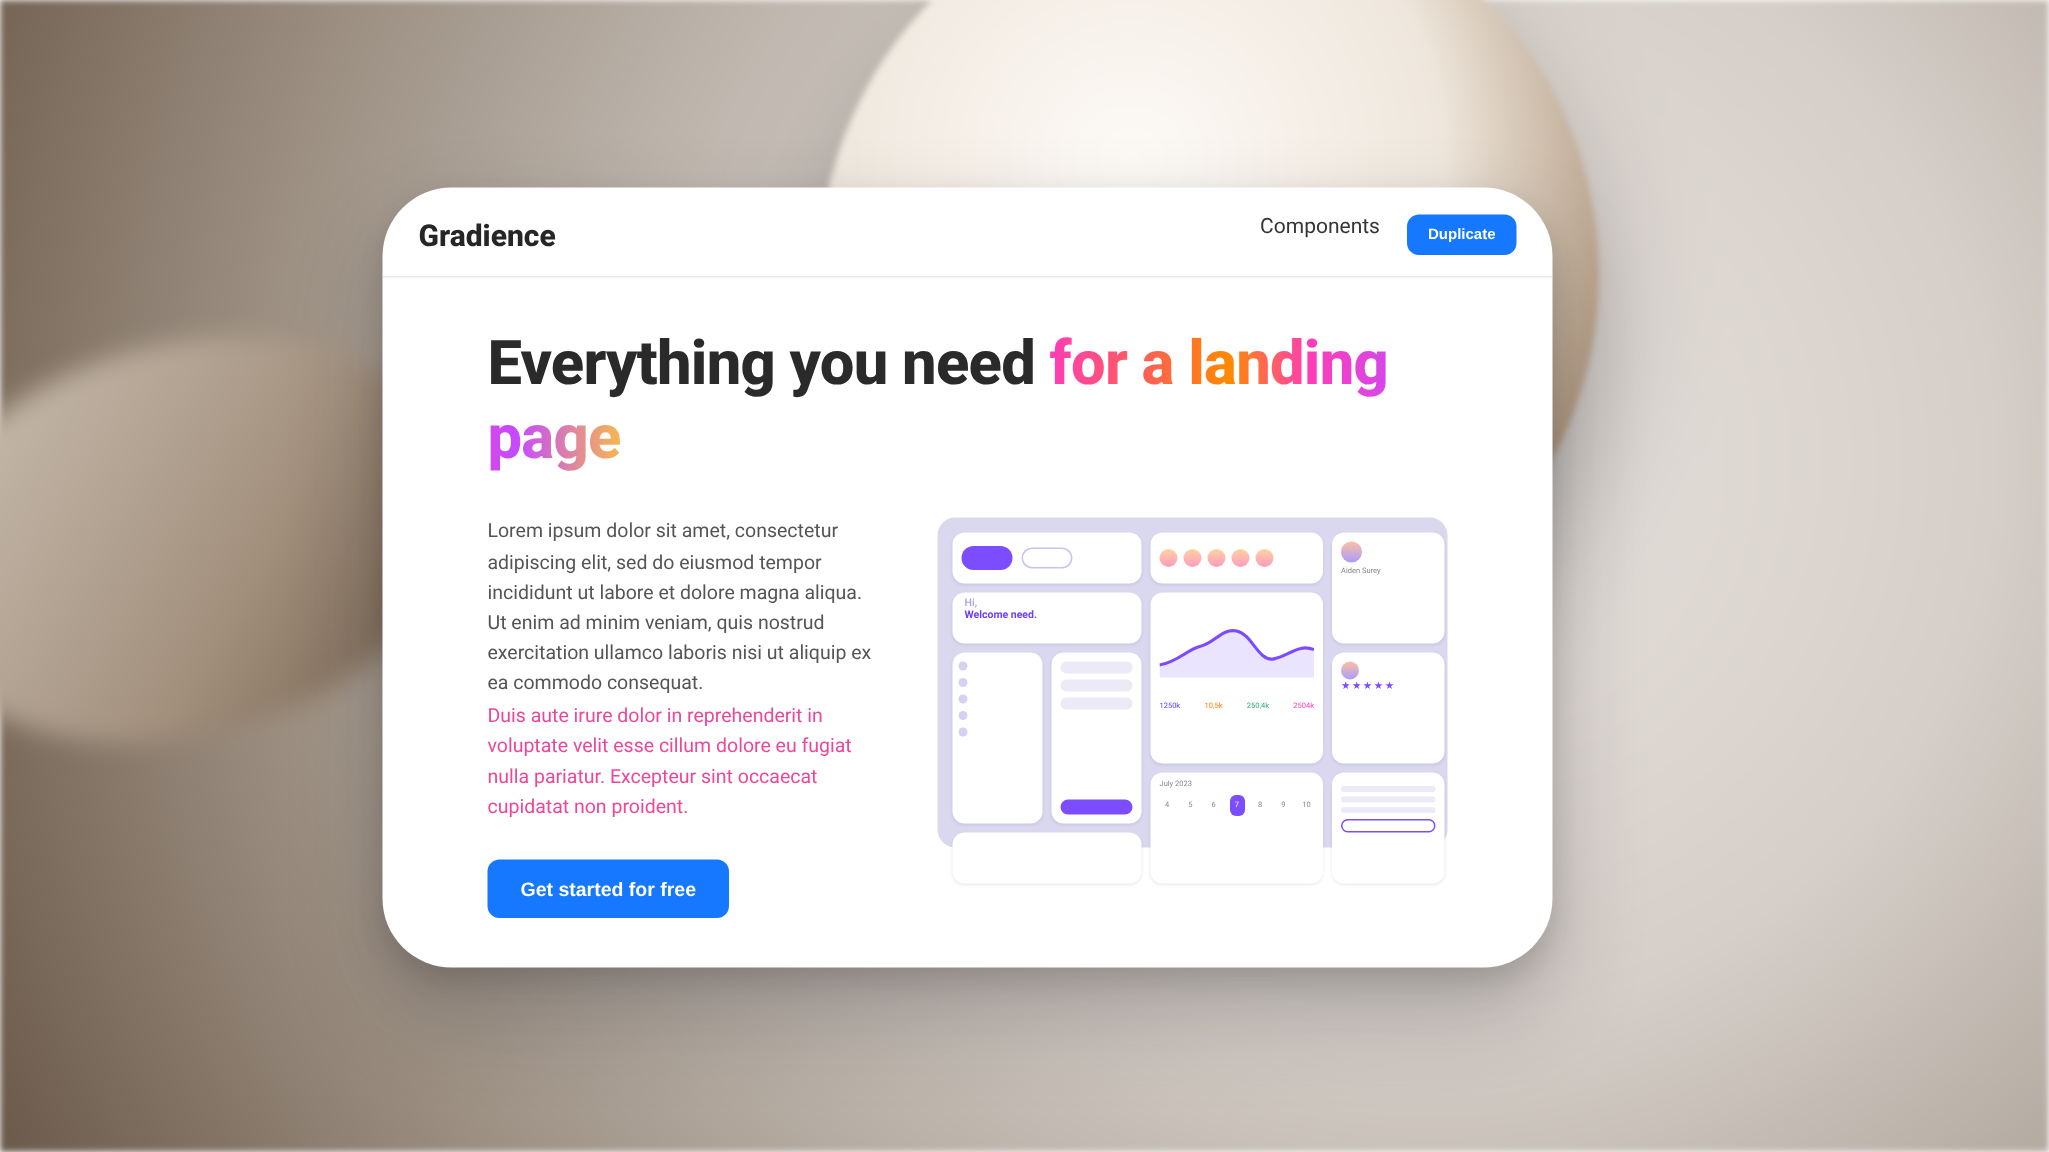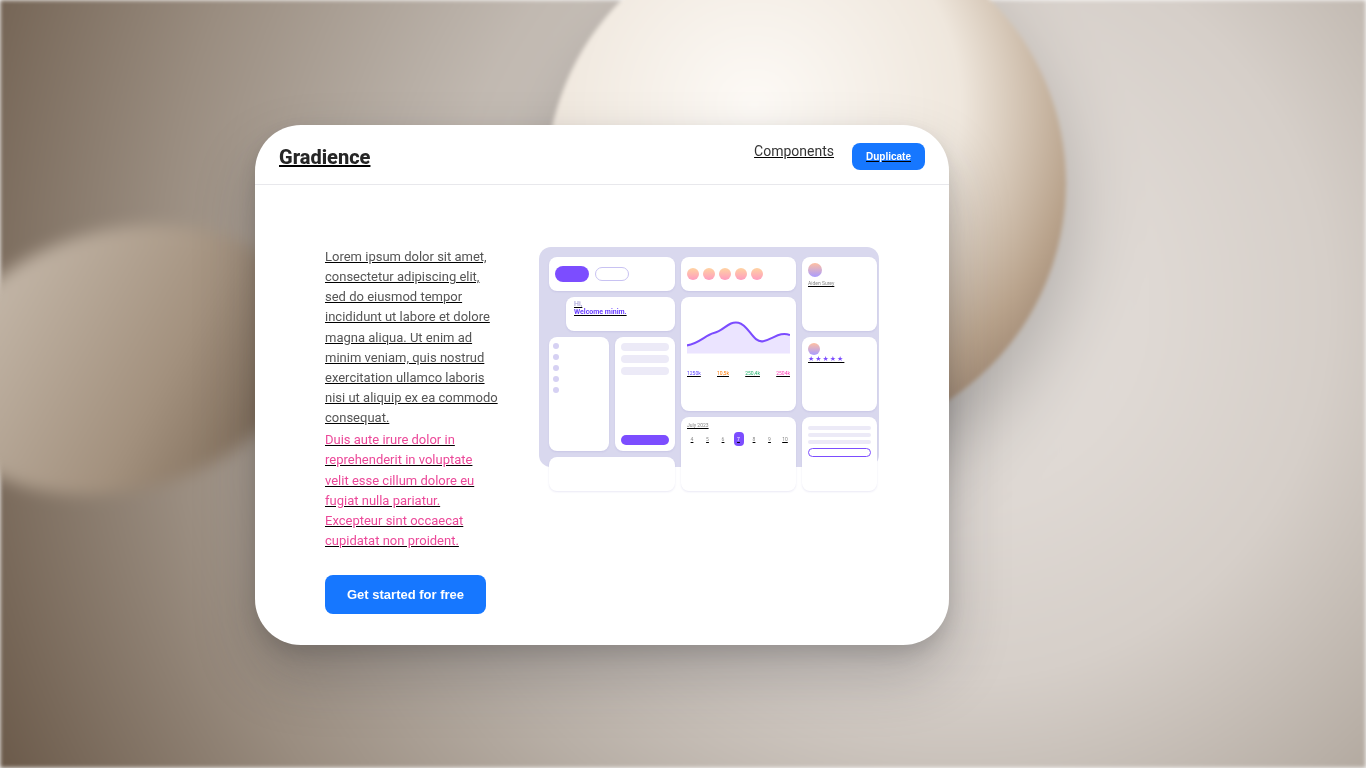--- a/index.html
+++ b/index.html
@@ -1,40 +1,40 @@
 <!DOCTYPE html>
 <html><head>
 <meta charset="utf-8">
 <style>
 *{margin:0;padding:0;box-sizing:border-box;}
 html,body{width:1366px;height:768px;overflow:hidden;font-family:-apple-system,BlinkMacSystemFont,"Segoe UI",Roboto,Helvetica,Arial,sans-serif;}
 .bg{position:absolute;inset:0;background:radial-gradient(circle at 70% 40%, #e8e3df 0%, #d6cfc9 35%, #b8afa6 55%, #9a8d80 75%, #6b5a4a 100%);filter:blur(2px);}
 .bg::before{content:"";position:absolute;left:40%;top:-10%;width:520px;height:520px;border-radius:50%;background:radial-gradient(circle at 40% 35%, #fdfaf6 0%, #efe7dd 45%, #b9a38c 70%, #6d5240 100%);box-shadow:0 40px 80px rgba(0,0,0,.25);}
 .bg::after{content:"";position:absolute;left:-5%;top:30%;width:380px;height:260px;border-radius:50%;background:linear-gradient(135deg,#cfc4b7,#a3917e 60%,#6d5a47);filter:blur(8px);transform:rotate(-15deg);}
-.card{position:absolute;left:255px;top:125px;width:694px;height:520px;background:#fff;border-radius:46px;box-shadow:0 30px 60px rgba(30,30,40,.25),0 8px 18px rgba(0,0,0,.12);overflow:hidden;text-decoration:underline;}
+.card{position:absolute;left:255px;top:125px;width:780px;height:520px;background:#fff;border-radius:46px;box-shadow:0 30px 60px rgba(30,30,40,.25),0 8px 18px rgba(0,0,0,.12);overflow:hidden;}
 .topbar{display:flex;align-items:center;justify-content:space-between;padding:18px 24px 14px;border-bottom:1px solid #e8e8ec;}
 .brand{font-weight:800;font-size:20px;color:#262626;}
 .nav{display:flex;align-items:flex-start;gap:18px;}
 .nav-link{font-size:14px;color:#353535;cursor:pointer;}
 .btn{display:inline-flex;align-items:center;justify-content:center;padding:8px 14px;border-radius:8px;font-weight:700;font-size:10px;cursor:pointer;border:none;}
 .btn.primary{background:#1677ff;color:#fff;}
 .hero{padding:34px 70px 0;}
 .hero h1{font-size:41px;line-height:1.2;font-weight:800;color:#2a2a2a;letter-spacing:-0.5px;}
 .hero h1 .grad{background:linear-gradient(90deg,#ff3db5 0%,#ff5e57 20%,#ff8a00 38%,#ff3db5 55%,#c44bff 78%,#f6b84e 100%);-webkit-background-clip:text;background-clip:text;color:transparent;}
 .row{display:flex;gap:40px;margin-top:28px;}
 .copy{flex:1;max-width:350px;}
 .copy p{font-size:13px;line-height:1.55;color:#555;}
 .copy p.muted{color:#ec4899;margin-top:2px;}
 .cta{margin-top:24px;padding:12px 22px;font-size:13px;}
 .mock{width:340px;height:220px;background:#d9d8ee;border-radius:12px;padding:10px;display:grid;grid-template-columns:60px 60px 115px 75px;grid-auto-rows:34px;gap:6px;position:relative;}
 .tile{background:#fff;border-radius:8px;box-shadow:0 1px 2px rgba(80,70,170,.12);}
 .tile.a{grid-column:1/3;display:flex;align-items:center;gap:6px;padding:0 6px;}
 .tile.a .p1{height:16px;flex:0 0 34px;border-radius:8px;background:#7c4dff;}
 .tile.a .p2{height:14px;flex:0 0 34px;border-radius:8px;border:1px solid #c8c2f2;}
-.tile.hello{grid-column:1/3;grid-row:2;padding:4px 8px;font-size:7px;color:#6a3fff;font-weight:700;line-height:1.1;margin-left:17px;}
+.tile.hello{grid-column:1/3;grid-row:2;padding:4px 8px;font-size:7px;color:#6a3fff;font-weight:700;line-height:1.1;}
 .tile.hello span{display:block;color:#a8a2d8;font-weight:500;}
 .tile.form{grid-column:2/3;grid-row:3/6;padding:6px;display:flex;flex-direction:column;gap:4px;}
 .tile.form .f{height:8px;border-radius:4px;background:#eceaf7;}
 .tile.form .btnf{height:10px;border-radius:5px;background:#7c4dff;margin-top:auto;}
 .tile.nav{grid-column:1/2;grid-row:3/6;padding:6px 4px;display:flex;flex-direction:column;gap:5px;}
 .tile.nav .dot{width:6px;height:6px;border-radius:50%;background:#d6d1f3;}
 .tile.av{grid-column:3/4;grid-row:1/2;display:flex;align-items:center;gap:4px;padding:0 6px;}
 .tile.av .c{width:12px;height:12px;border-radius:50%;background:linear-gradient(#ffd3a1,#ff9cc0);}
 .tile.chart{grid-column:3/4;grid-row:2/5;position:relative;padding:6px;}
 .tile.chart svg{width:100%;height:60px;}
@@ -65,20 +65,23 @@
 
   <div class="topbar">
     <div class="brand">Gradience</div>
     <div class="nav">
       <div class="nav-link">Components</div>
       <button class="btn primary">Duplicate</button>
     </div>
   </div>
 
   <div class="hero">
+    <h1>
+      <span>Everything you need </span><span class="grad">for a landing page</span>
+    </h1>
 
     <div class="row">
 
       <div class="copy">
         <p>Lorem ipsum dolor sit amet, consectetur adipiscing elit, sed do eiusmod tempor incididunt ut labore et dolore magna aliqua. Ut enim ad minim veniam, quis nostrud exercitation ullamco laboris nisi ut aliquip ex ea commodo consequat.</p>
         <p class="muted">Duis aute irure dolor in reprehenderit in voluptate velit esse cillum dolore eu fugiat nulla pariatur. Excepteur sint occaecat cupidatat non proident.</p>
         <button class="btn primary cta">Get started for free</button>
       </div>
 
       <div class="mock">
@@ -92,21 +95,21 @@
             <div class="c"></div>
             <div class="c"></div>
             <div class="c"></div>
           </div>
         <div class="tile prof">
           <div class="av2"></div>
           <div>Aiden Surey</div>
         </div>
         <div class="tile hello">
           <span>Hi,</span>
-          <span style="color:#6a3fff;font-weight:700">Welcome minim.</span>
+          <span style="color:#6a3fff;font-weight:700">Welcome need.</span>
         </div>
         <div class="tile chart">
           <svg viewBox="0 0 100 40">
             <path d="M0,32 C12,30 18,22 26,20 C36,18 40,8 50,10 C60,12 64,30 74,28 C84,26 90,18 100,22" fill="none" stroke="#7c4dff" stroke-width="2"></path>
             <path d="M0,32 C12,30 18,22 26,20 C36,18 40,8 50,10 C60,12 64,30 74,28 C84,26 90,18 100,22 L100,40 L0,40 Z" fill="rgba(124,77,255,.15)"></path>
           </svg>
           <div class="legend">
             <span>1250k</span>
             <span>10,5k</span>
             <span>250,4k</span>

